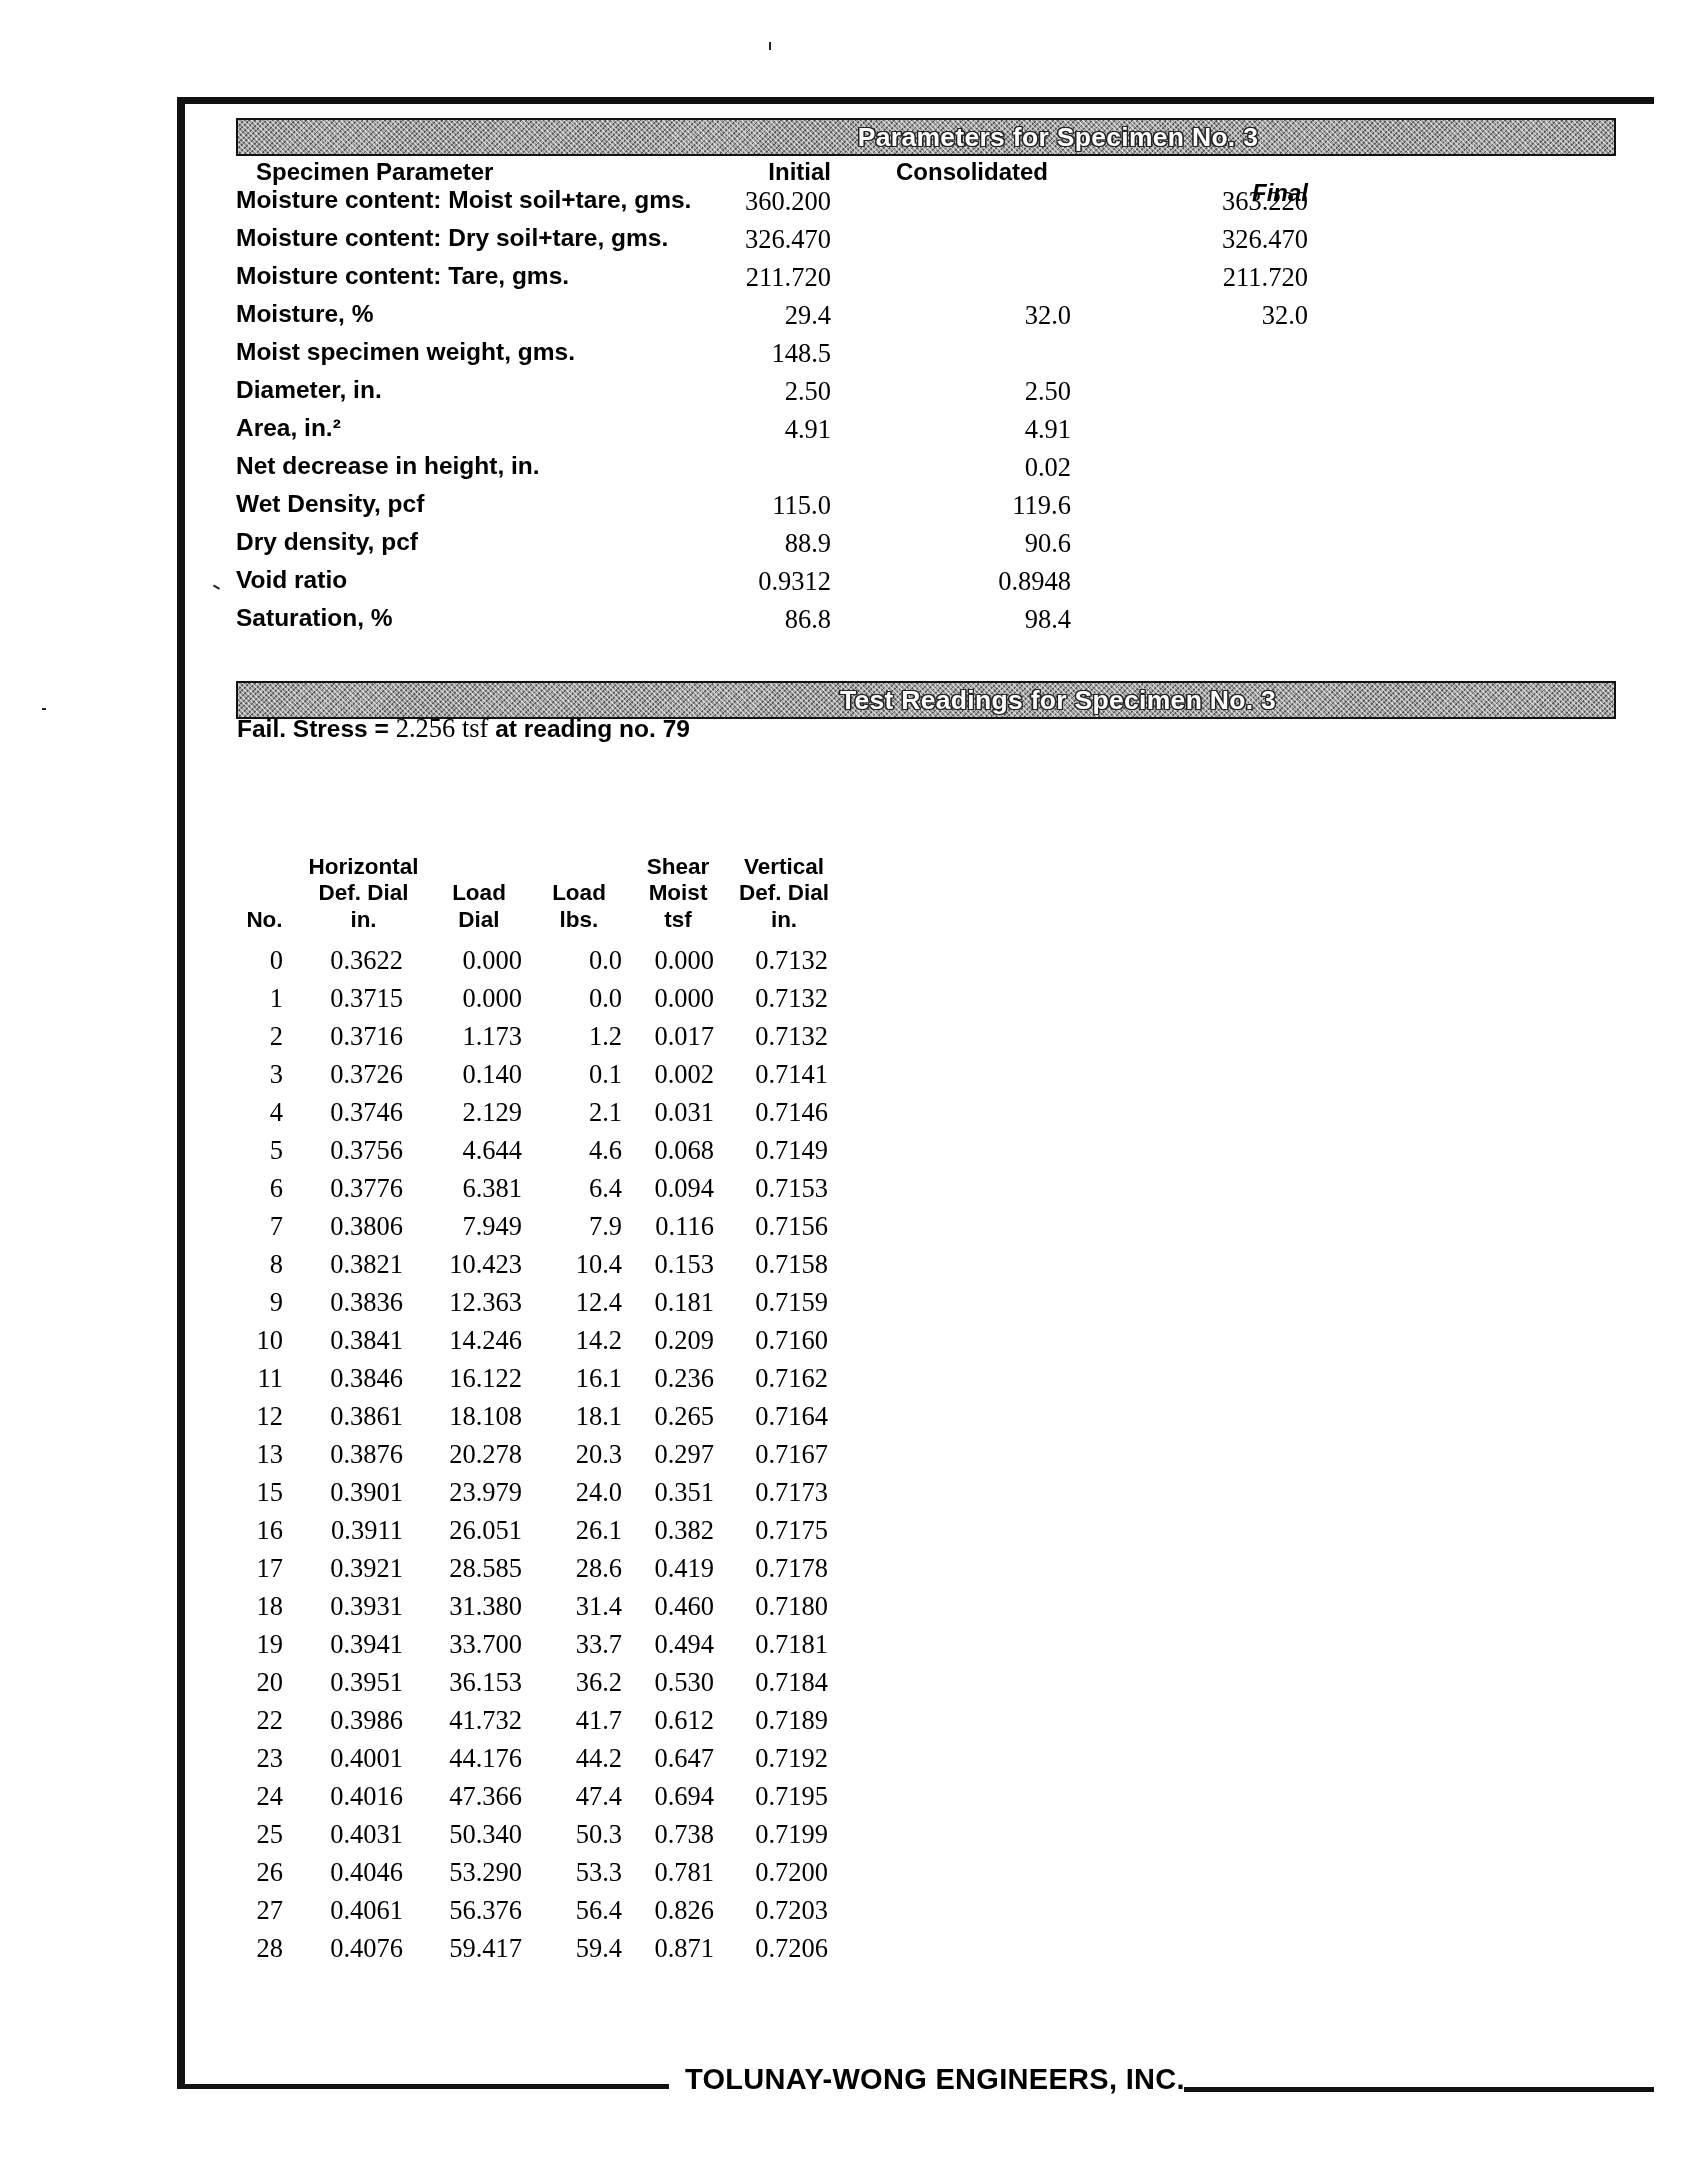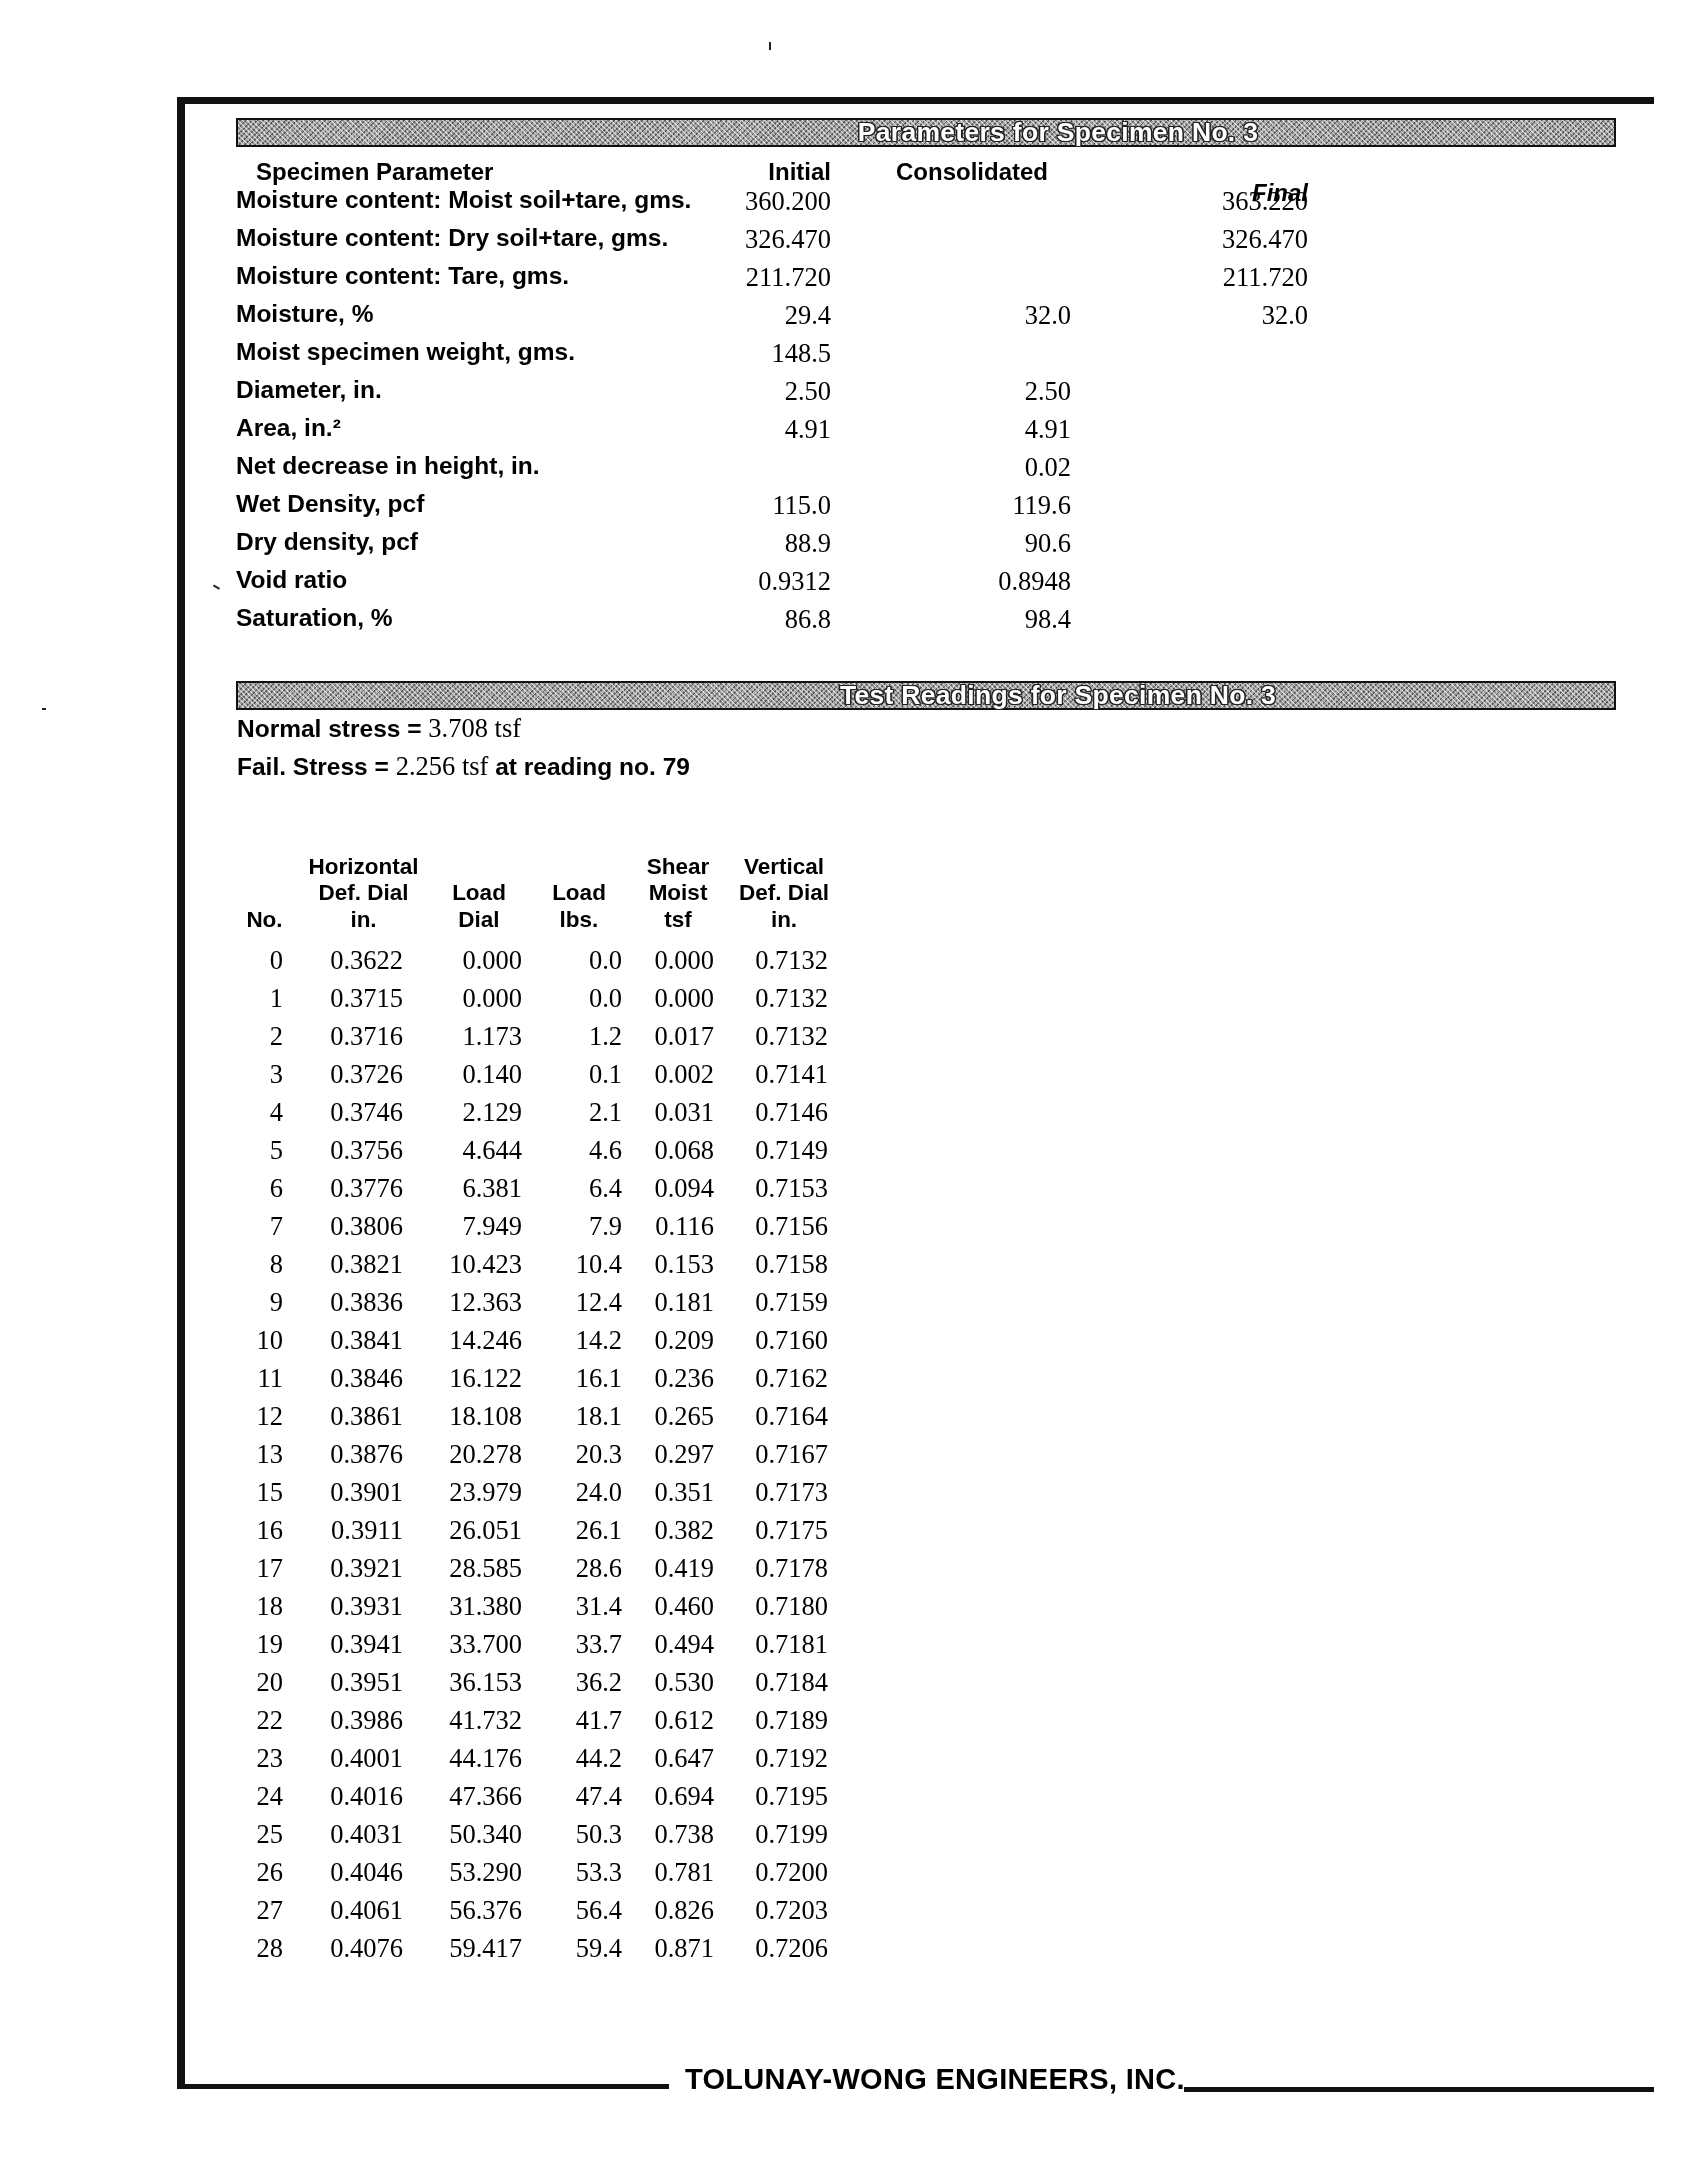--- a/index.html
+++ b/index.html
@@ -54,21 +54,21 @@
       font-family: "Liberation Sans", sans-serif;
       font-weight: bold;
       font-size: 29px;
       letter-spacing: 0.3px;
       white-space: nowrap;
     }
     .band {
       position: absolute;
       left: 236px;
       width: 1380px;
-      height: 29px;
+      height: 38px;
       border: 2px solid #111;
       box-sizing: border-box;
       background-color: #9a9a9a;
       background-image:
         repeating-linear-gradient(45deg, rgba(255,255,255,0.55) 0px, rgba(255,255,255,0.55) 1.3px, transparent 1.3px, transparent 3.3px),
         repeating-linear-gradient(-45deg, rgba(0,0,0,0.45) 0px, rgba(0,0,0,0.45) 1.3px, transparent 1.3px, transparent 4px),
         repeating-linear-gradient(90deg, rgba(255,255,255,0.3) 0px, rgba(255,255,255,0.3) 0.7px, transparent 0.7px, transparent 2.6px);
       display: flex;
       align-items: center;
       justify-content: center;
@@ -305,23 +305,20 @@
         <span class="val v-final"></span>
       </div>
     </div>
 </div>
 
 <div class="band band-tests">
   <span class="band-title">Test Readings for Specimen No. 3</span>
 </div>
 
 <div class="test-info">
-  <div class="line">
-    <span>Normal stress = </span><span class="serif">3.708 tsf</span>
-  </div>
   <div class="line">
     <span>Fail. Stress = </span><span class="serif">2.256 tsf</span><span> at reading no. 79</span>
   </div>
 </div>
 
 <div class="readings">
   <div class="readings-head">
     <div class="col-h h-no">No.</div>
     <div class="col-h h-hdef">Horizontal
 Def. Dial

